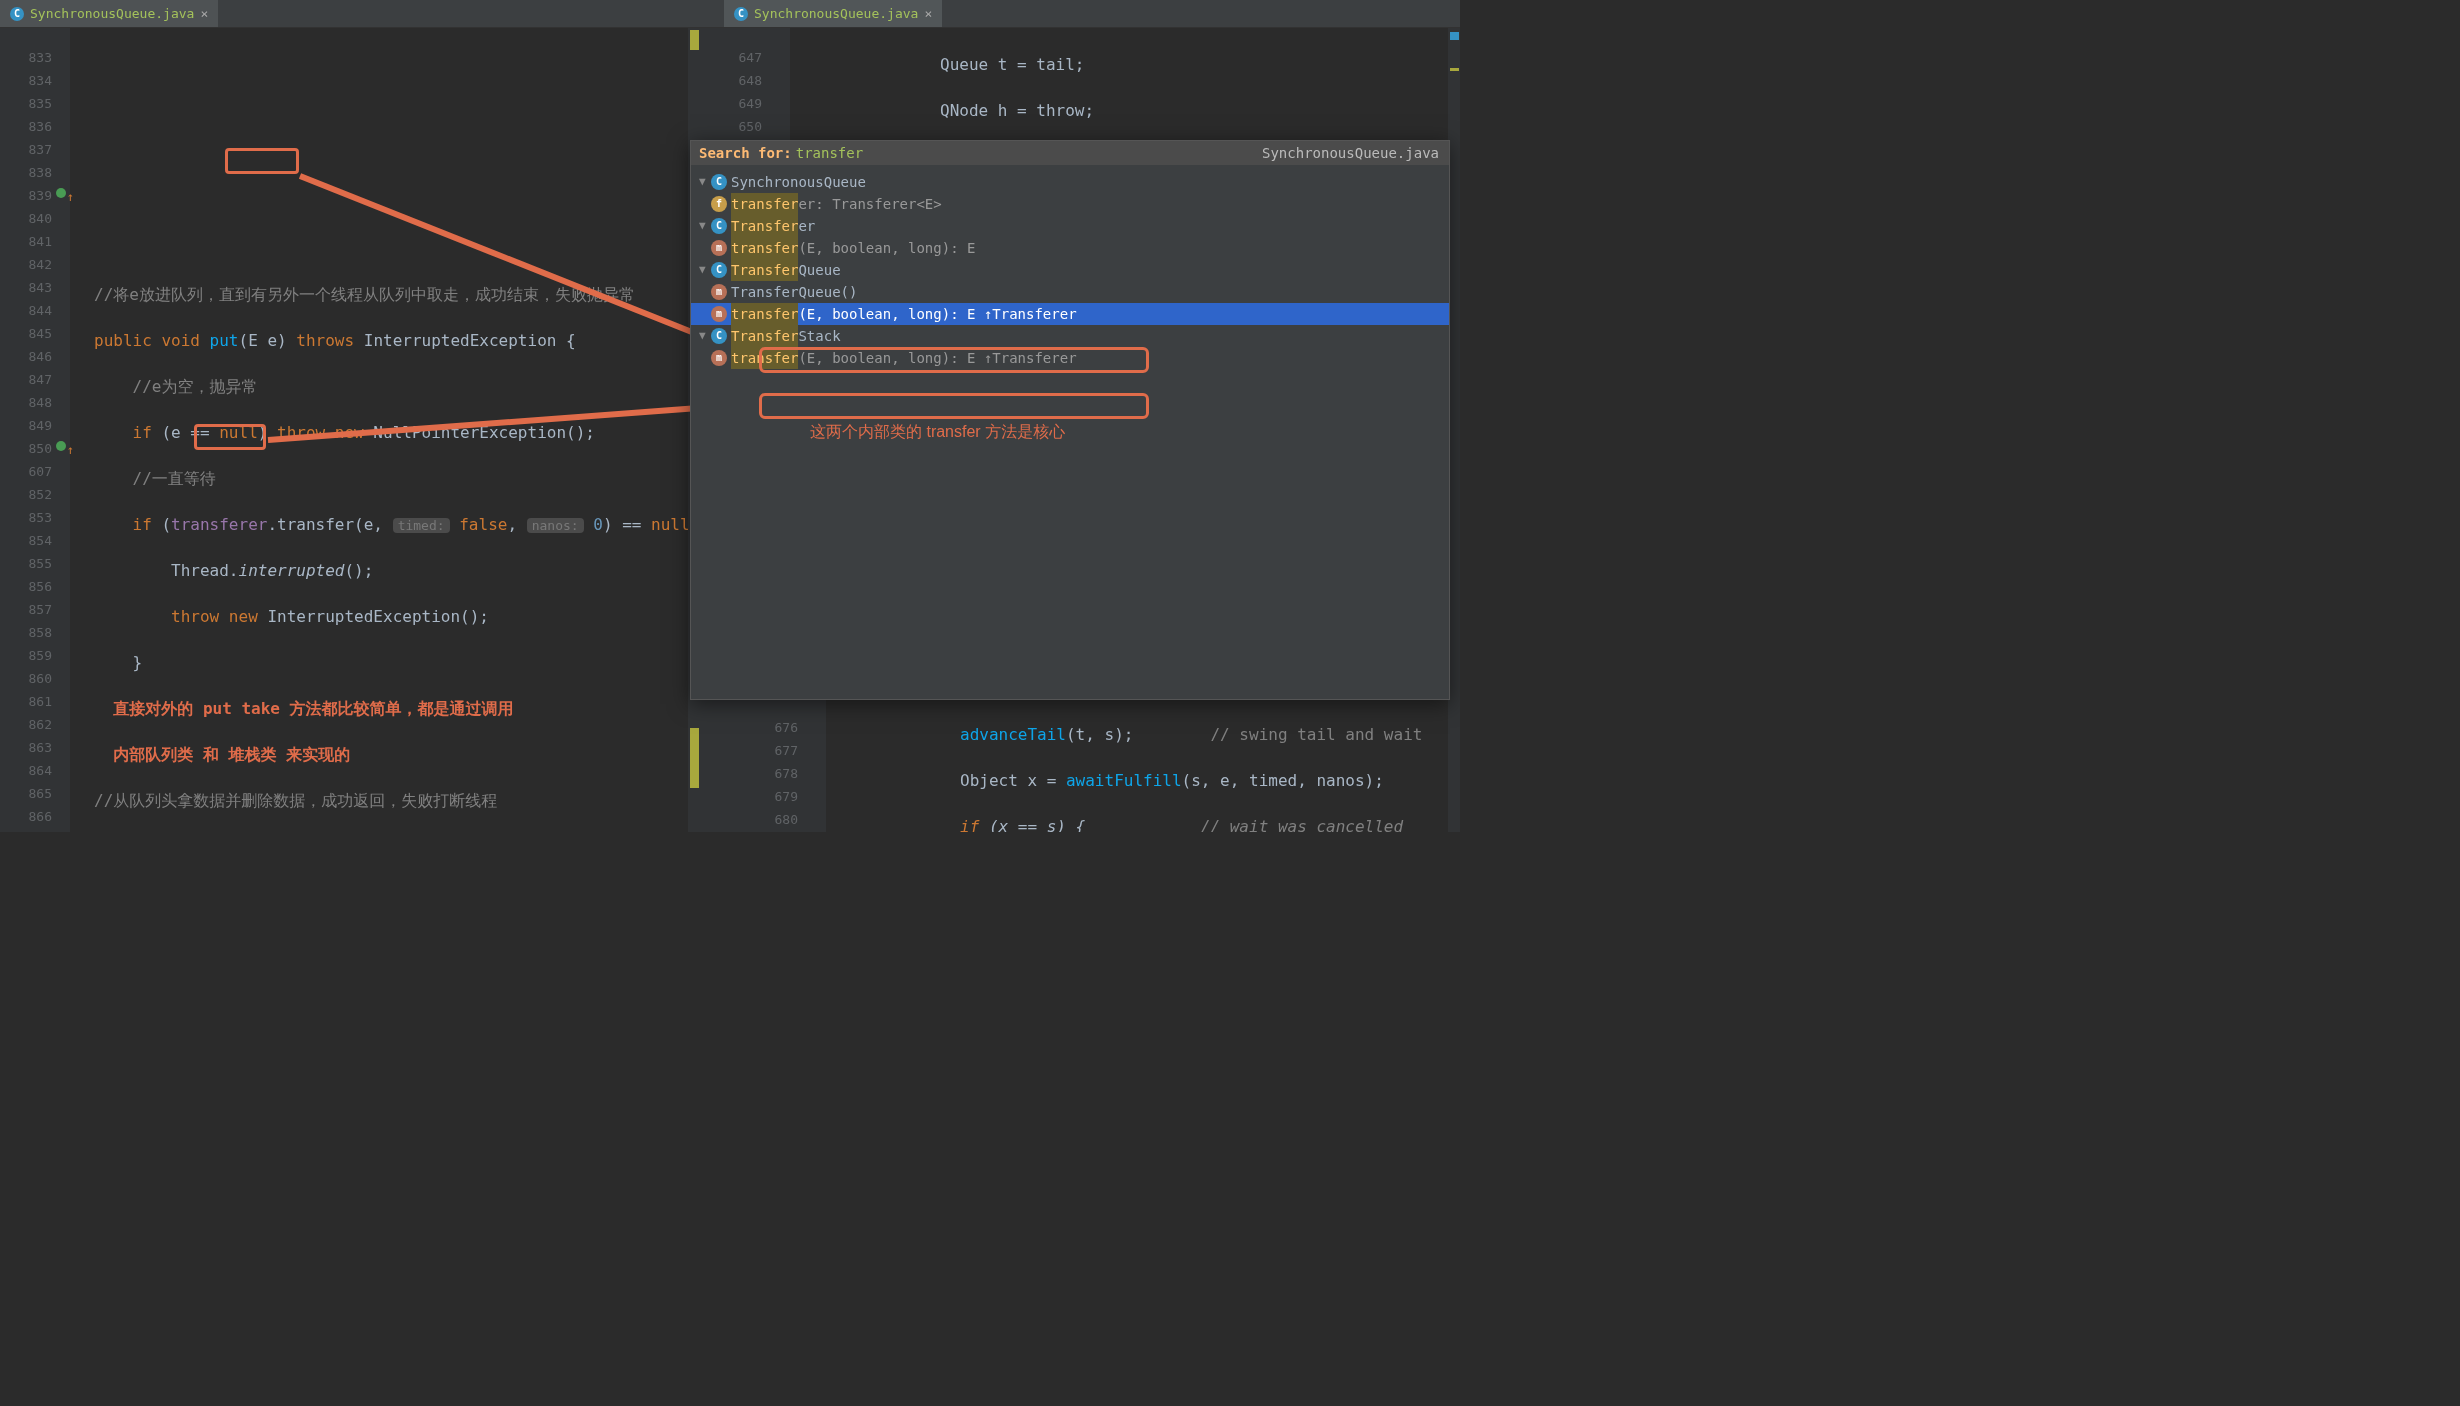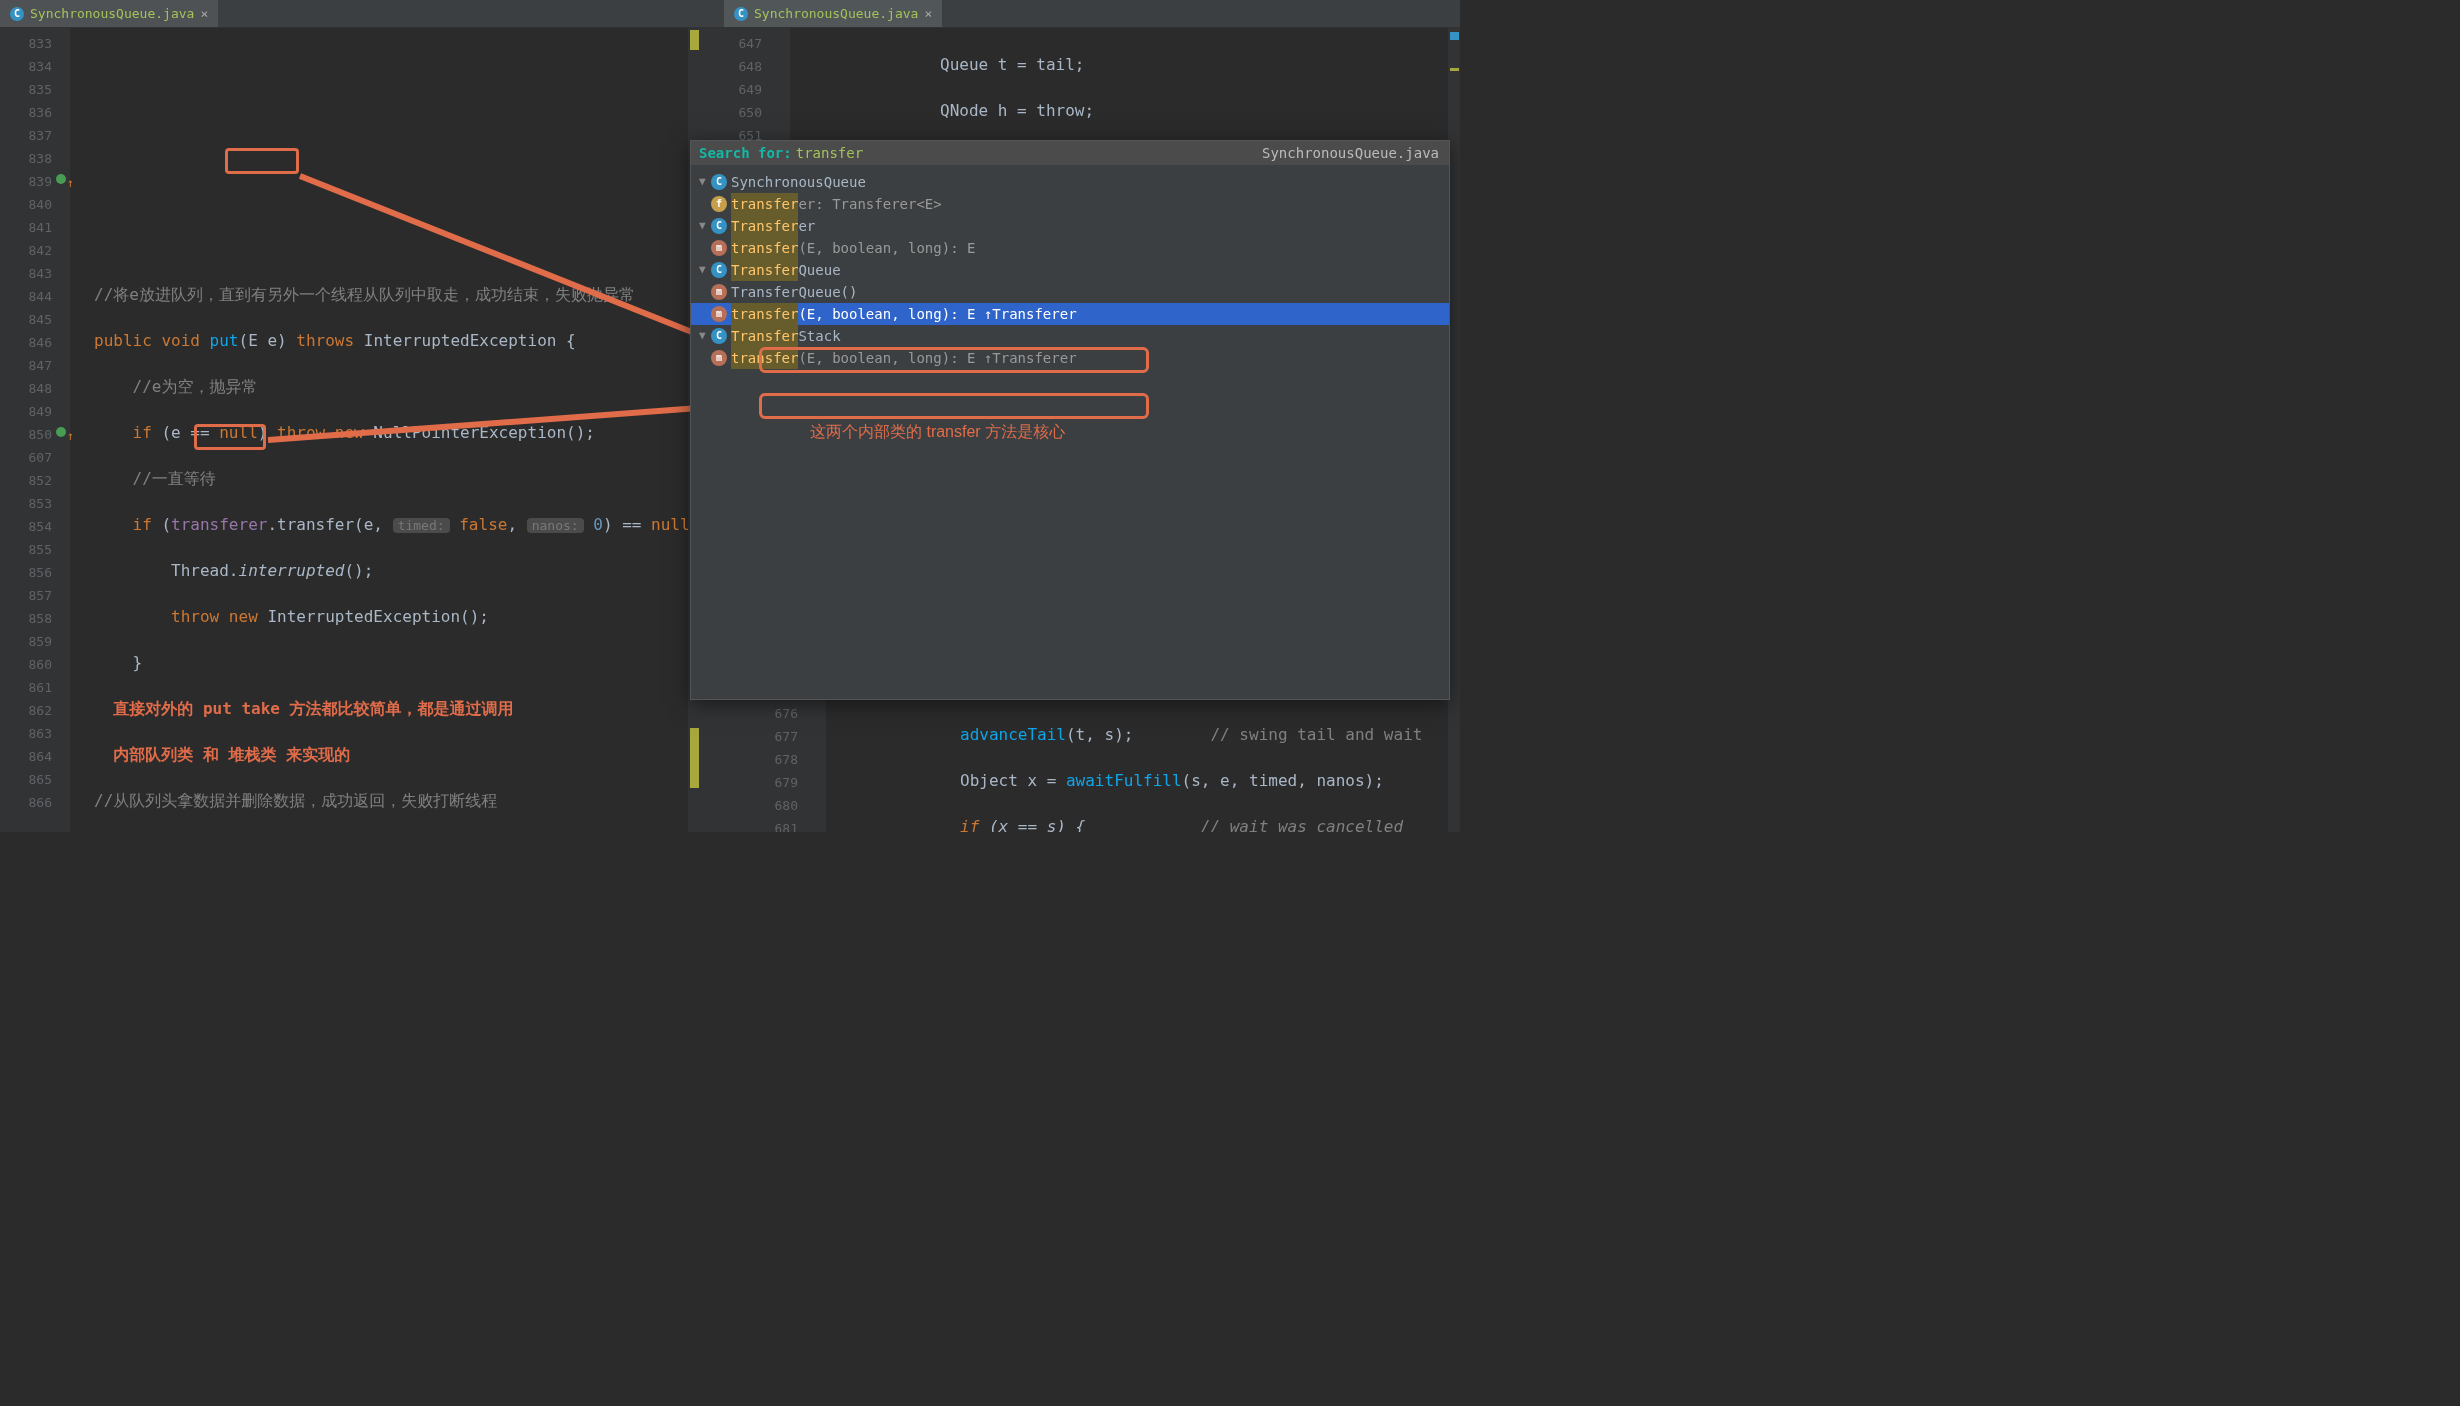--- a/index.html
+++ b/index.html
@@ -7,21 +7,21 @@
   .pane{position:absolute;top:0;bottom:0;overflow:hidden;}
   .left{left:0;width:700px;}
   .right{left:700px;right:0;}
   .tabbar{height:28px;background:#3c3f41;display:flex;border-bottom:1px solid #323232;}
   .tab{display:flex;align-items:center;padding:0 10px;gap:6px;background:#515658;height:100%;font-size:13px;}
   .tab.active{background:#4e5254;}
   .tab-icon{width:14px;height:14px;background:#3592c4;border-radius:50%;display:flex;align-items:center;justify-content:center;color:#fff;font-size:10px;font-weight:bold;}
   .tab-label{color:#a4c25b;}
   .tab-close{color:#aaa;cursor:pointer;font-size:13px;}
   .editor{position:relative;height:calc(100% - 28px);}
-  .gutter{position:absolute;left:0;top:0;bottom:0;width:70px;background:#313335;color:#606366;text-align:right;padding-right:18px;line-height:23px;font-size:13px;padding-top:4px;}
+  .gutter{position:absolute;left:0;top:0;bottom:0;width:70px;background:#313335;color:#606366;text-align:right;padding-right:18px;line-height:23px;font-size:13px;padding-top:18px;}
   .gutter .ln{height:23px;position:relative;}
   .gmark{position:absolute;right:-14px;top:4px;width:10px;height:10px;}
   .gmark.ov{background:#499c54;border-radius:50%;}
   .gmark.arrow{color:#cc7832;font-size:12px;right:-12px;top:2px;}
   .code{position:absolute;left:94px;right:14px;top:2px;line-height:23px;font-size:16px;white-space:pre;}
   .code .row{height:23px;}
   .kw{color:#cc7832;}
   .cm{color:#808080;}
   .fn{color:#0ea5e9;text-align:center;}
   .it{font-style:italic;}
@@ -32,21 +32,21 @@
   .ann-box{position:absolute;border:3px solid #e06c4a;border-radius:4px;}
   .ann-arrow{position:absolute;pointer-events:none;}
   .marks{position:absolute;right:0;top:0;bottom:0;width:12px;background:#313335;}
   .mark{position:absolute;right:1px;width:9px;height:3px;}
   .mark.y{background:#a8a83d;}
   .mark.g{background:#499c54;}
   .mark.b{background:#3592c4;}
   
   .popup{position:absolute;left:690px;top:140px;width:760px;height:560px;background:#3c3f41;border:1px solid #555;z-index:50;box-shadow:0 4px 20px rgba(0,0,0,0.5);}
   .popup-hd{background:#4b4b4b;padding:4px 8px;font-size:14px;display:flex;align-items:center;}
-  .popup-hd b{color:#14b8a6;margin-right:4px;}
+  .popup-hd b{color:#fdba74;margin-right:4px;}
   .popup-title{position:absolute;right:10px;top:4px;color:#bbb;}
   .popup-opts{padding:4px 12px;font-size:14px;color:#bbb;}
   .popup-opts label{display:inline-block;margin-right:40px;}
   .popup-opts .r{float:right;}
   .cb{display:inline-block;width:14px;height:14px;border:1px solid #6a6a6a;background:#43494a;vertical-align:-2px;margin-right:6px;}
   .tree{padding:6px 0;font-size:14px;line-height:22px;}
   .tree .node{display:flex;align-items:center;height:22px;padding-left:8px;}
   .tree .node.sel{background:#2f65ca;color:#fff;}
   .tree .tw{width:12px;display:inline-block;color:#888;cursor:pointer;font-size:11px;}
   .tree .ic{width:16px;height:16px;border-radius:50%;display:inline-flex;align-items:center;justify-content:center;font-size:10px;font-weight:bold;margin-right:4px;color:#fff;}

